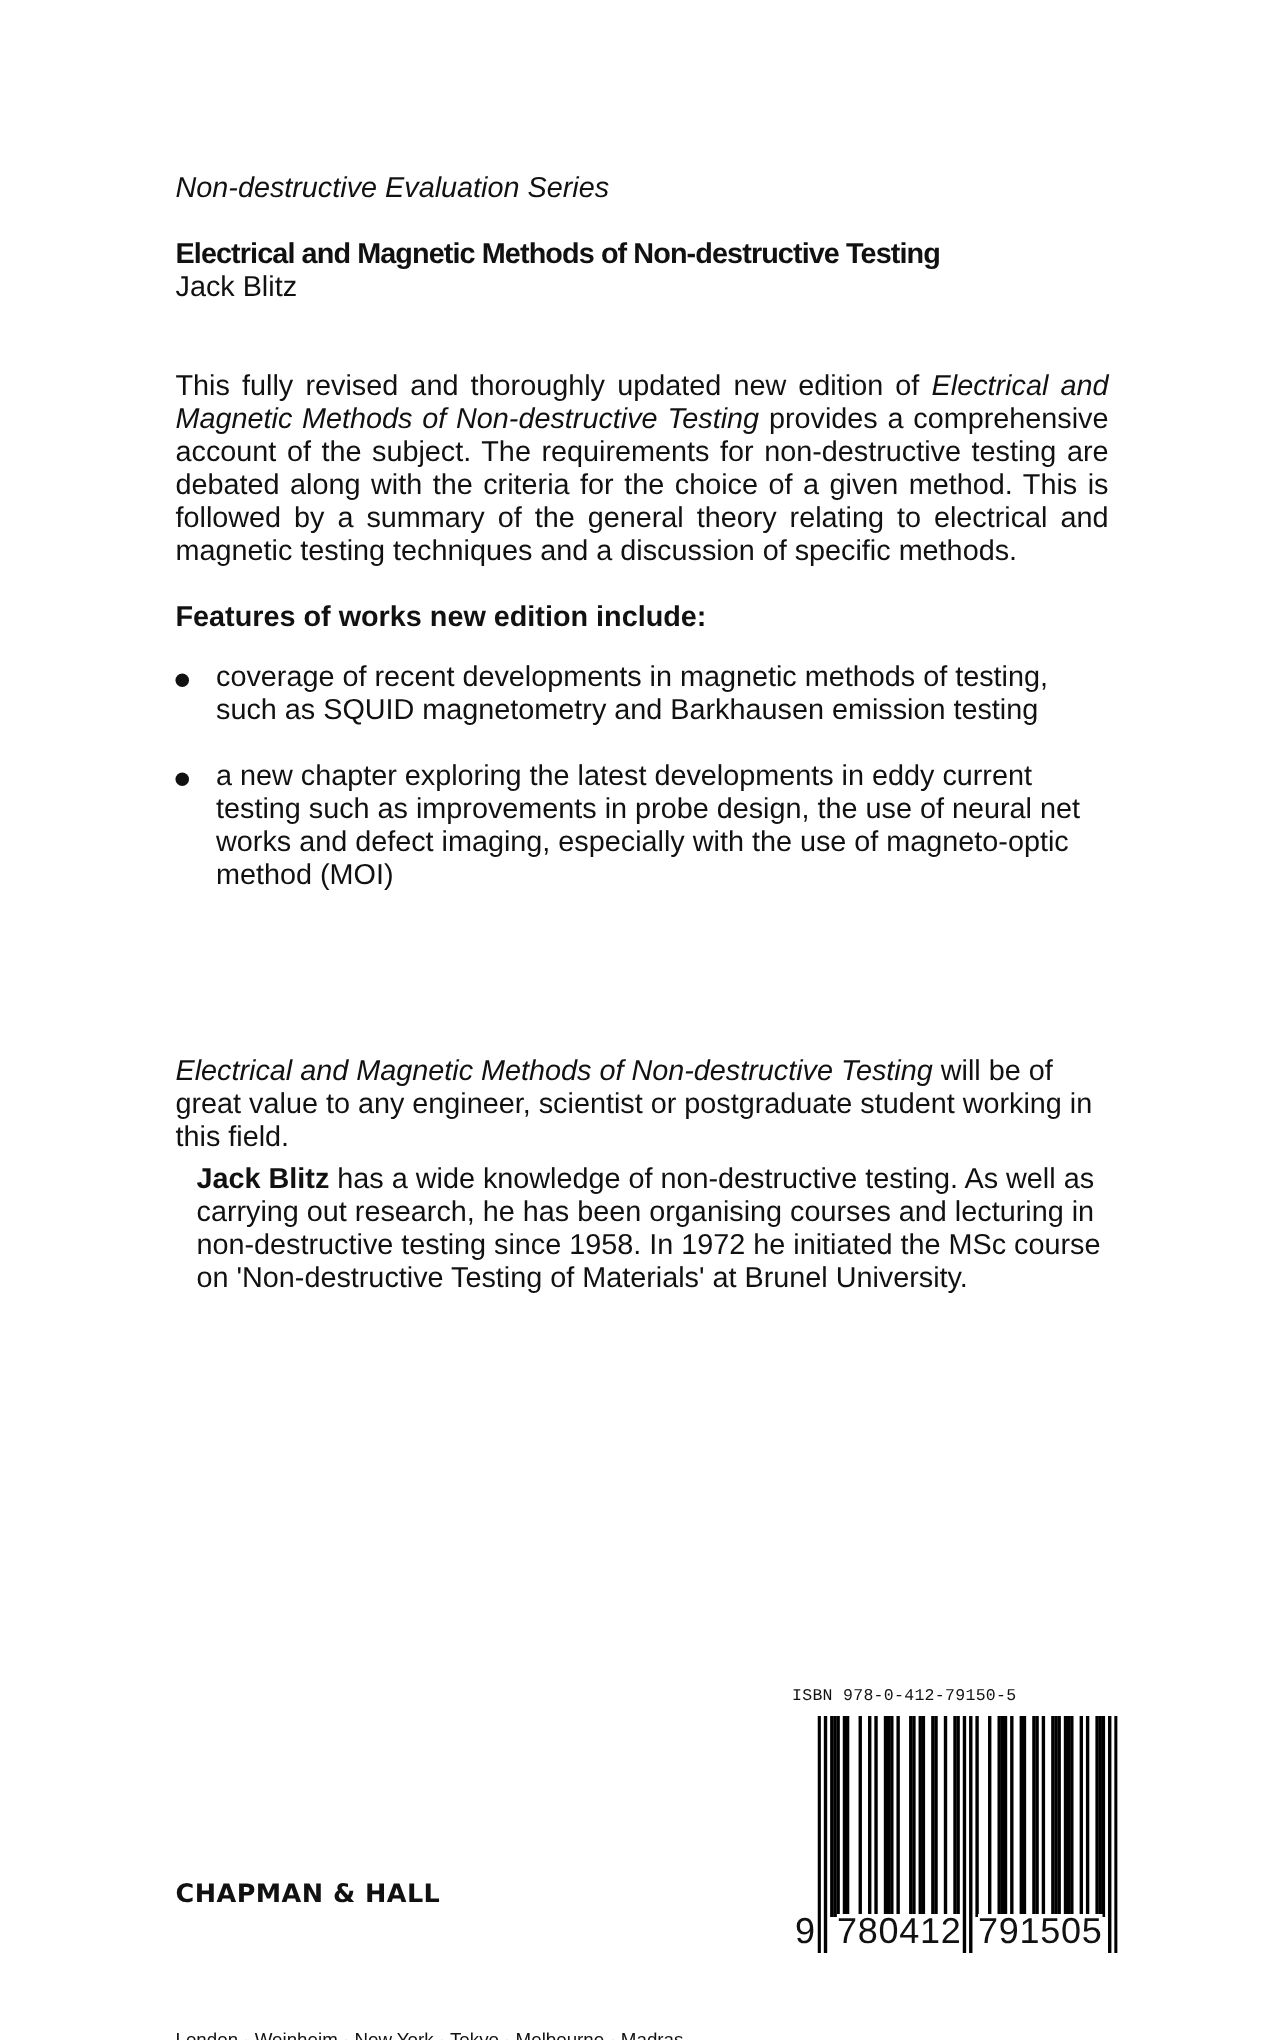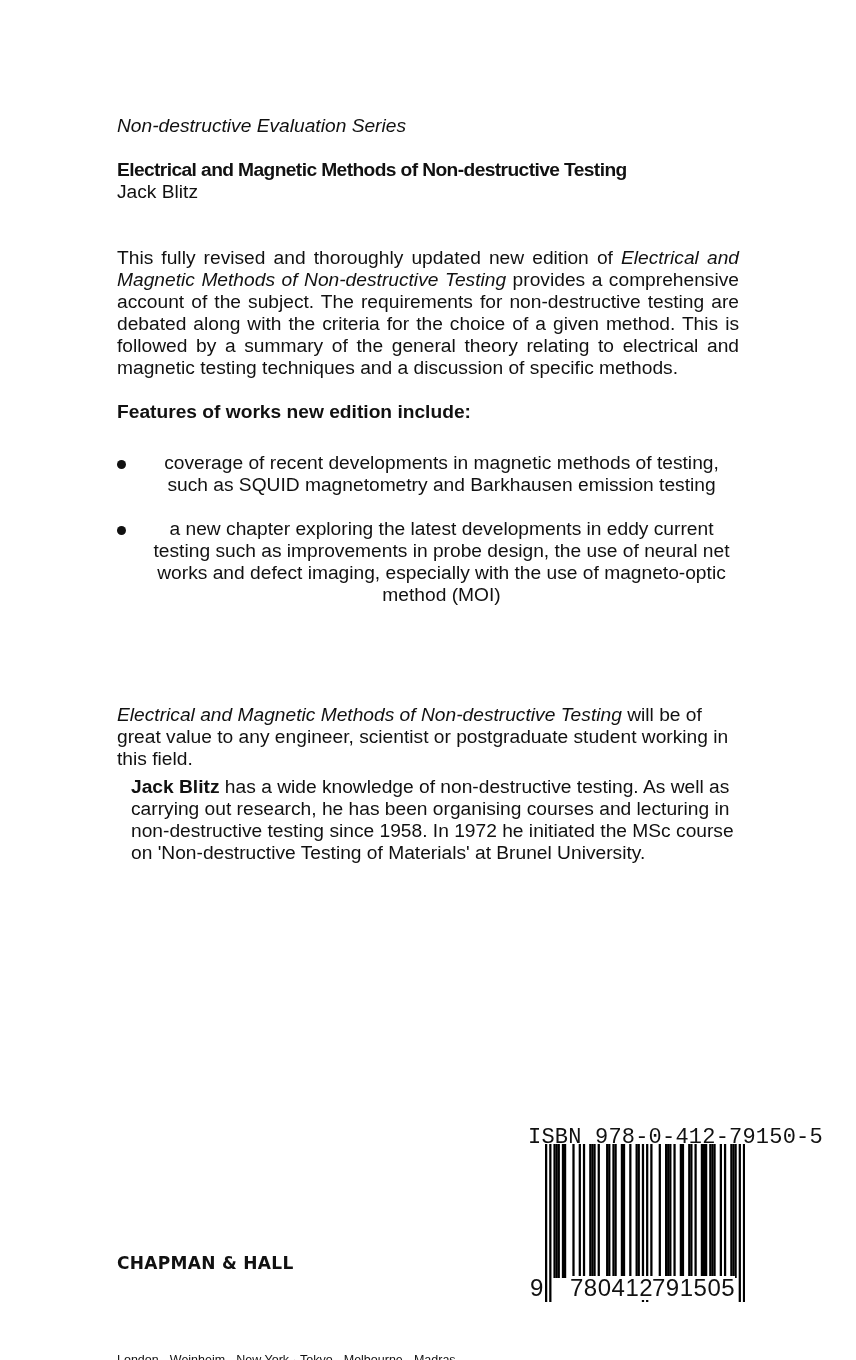--- a/index.html
+++ b/index.html
@@ -7,29 +7,29 @@
     width: 856px; height: 1360px; background: #ffffff; position: relative;
     font-family: "Liberation Sans", sans-serif; color: #111111; overflow: hidden;
   }
   .block { position: absolute; left: 117px; width: 622px; font-size: 19.2px; line-height: 22px; }
   .series { top: 115px; font-style: italic; }
   .title-block { top: 159px; }
   .book-title { font-weight: bold; letter-spacing: -0.6px; }
   .intro { top: 247px; text-align: justify; }
   .intro i, .closing i { font-style: italic; }
   .features-heading { top: 401px; font-weight: bold; }
-  .bullets { top: 452px; list-style: none; margin: 0; padding: 0; text-align: center; }
+  .bullets { top: 441px; list-style: none; margin: 0; padding: 0; }
   .bullets li { position: relative; padding-left: 27px; margin-bottom: 22px; }
   .bullets li .dot { position: absolute; left: 0; top: 8px; width: 9px; height: 9px; border-radius: 50%; background: #111; }
   .closing { top: 686px; margin-top: 18px; }
   .bio { top: 776px; margin-left: 14px; }
   .bio b { font-weight: bold; }
   .publisher { position: absolute; left: 117px; top: 1253px; font-size: 17px; font-weight: bold; letter-spacing: 0.3px; font-family: "DejaVu Sans", sans-serif; }
   .cities { position: absolute; left: 117px; top: 1353px; font-size: 12.5px; }
-  .isbn-label { position: absolute; left: 528px; top: 1125px; font-family: "Liberation Mono", monospace; font-size: 22px; letter-spacing: 0.2px; text-align: right; }
+  .isbn-label { position: absolute; left: 528px; top: 1125px; font-family: "Liberation Mono", monospace; font-size: 11px; letter-spacing: 0.2px; text-align: right; }
   .barcode { position: absolute; left: 545px; top: 1144px; width: 200px; height: 158px; }
   .barcode-digits { position: absolute; left: 530px; top: 1276px; font-size: 24px; line-height: 24px; }
   .barcode-digits span { position: absolute; white-space: nowrap; background: #fff; }
 </style>
 </head>
 <body>
 
 <div class="block series">Non-destructive Evaluation Series</div>
 
 <div class="block title-block">
@@ -100,15 +100,15 @@
     <rect x="174.737" y="0" width="2.255" height="134" fill="#000"></rect>
     <rect x="178.947" y="0" width="2.255" height="134" fill="#000"></rect>
     <rect x="185.263" y="0" width="2.255" height="134" fill="#000"></rect>
     <rect x="187.368" y="0" width="2.255" height="134" fill="#000"></rect>
     <rect x="189.474" y="0" width="2.255" height="134" fill="#000"></rect>
     <rect x="193.684" y="0" width="2.255" height="158" fill="#000"></rect>
     <rect x="197.895" y="0" width="2.255" height="158" fill="#000"></rect>
   </svg>
 <div class="barcode-digits">
   <span style="left:0;top:0;">9</span>
-  <span style="left:28px;top:0;letter-spacing:0.5px;margin-left:12px;">780412</span>
+  <span style="left:28px;top:0;letter-spacing:0.5px;">780412</span>
   <span style="left:122px;top:0;letter-spacing:0.5px;">791505</span>
 </div>
 
 </body></html>

